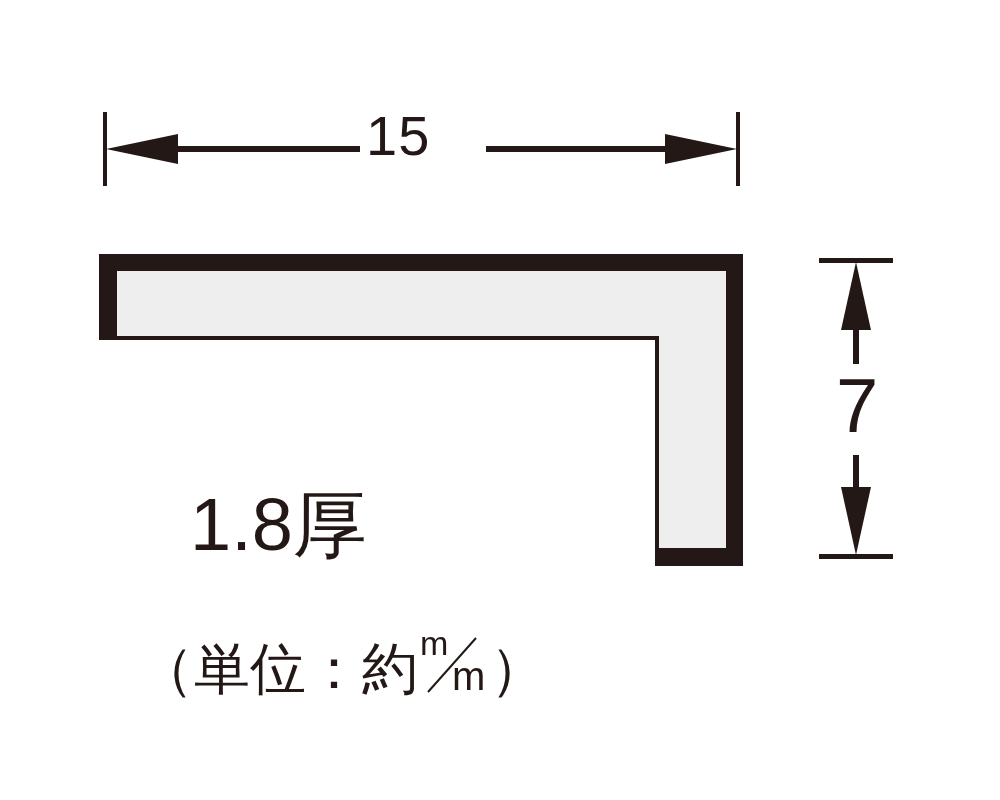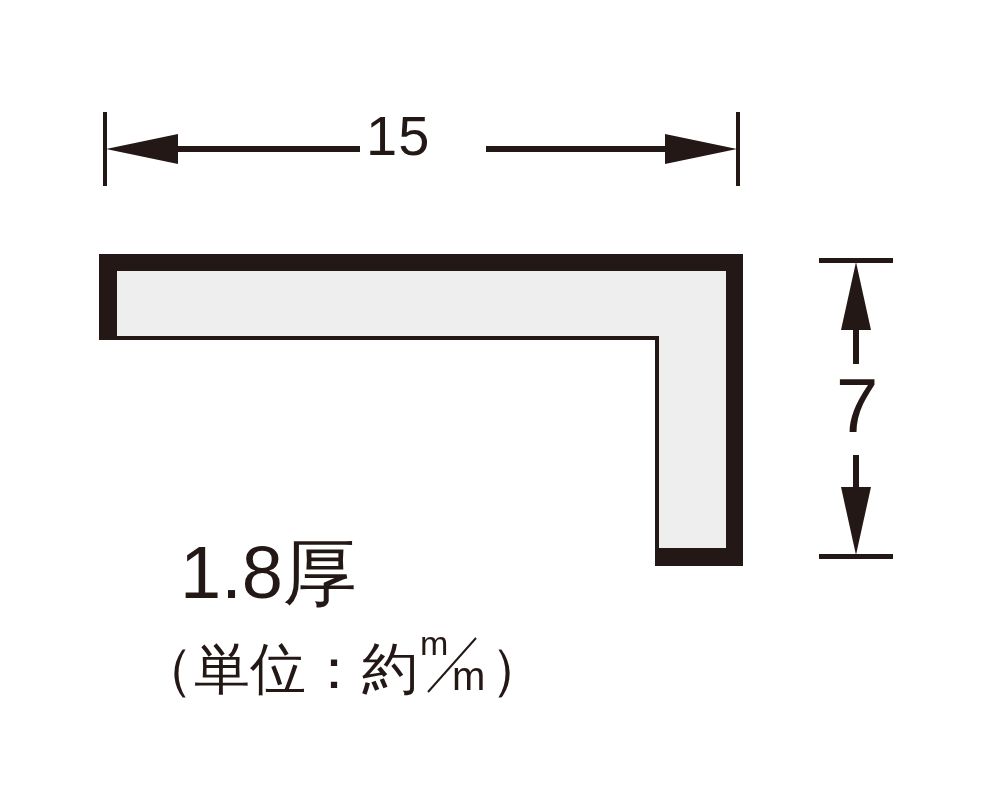--- a/index.html
+++ b/index.html
@@ -2,21 +2,21 @@
 <html><head>
   <meta charset="utf-8">
   <style>
     html, body { margin: 0; padding: 0; background: #ffffff; }
     body { width: 1000px; height: 800px; position: relative; overflow: hidden;
            font-family: "Liberation Sans", "DejaVu Sans", sans-serif; color: #231815; }
     svg { position: absolute; left: 0; top: 0; }
     .lbl { position: absolute; line-height: 1; color: #231815; white-space: nowrap; }
     #dim-width-label { left: 366px; top: 108px; font-size: 56px; letter-spacing: 1px; }
     #dim-height-label { left: 836px; top: 368px; font-size: 76px; font-weight: 300; }
-    #thickness-label { left: 180px; top: 488px; font-size: 74px; margin-top: 48px; }
+    #thickness-label { left: 190px; top: 488px; font-size: 74px; }
     #unit-note { left: 138px; top: 634px; font-size: 56px; text-align: right; }
     .mm-frac { position: relative; display: inline-block; width: 72px; height: 60px; vertical-align: -6px; }
     .mm-top { position: absolute; left: 2px; top: -8px; font-size: 34px; }
     .mm-bot { position: absolute; left: 34px; top: 22px; font-size: 40px; }
     .mm-slash { position: absolute; left: 0; top: 0; }
   </style>
 </head>
 <body>
 
 <svg width="1000" height="800" viewBox="0 0 1000 800">

